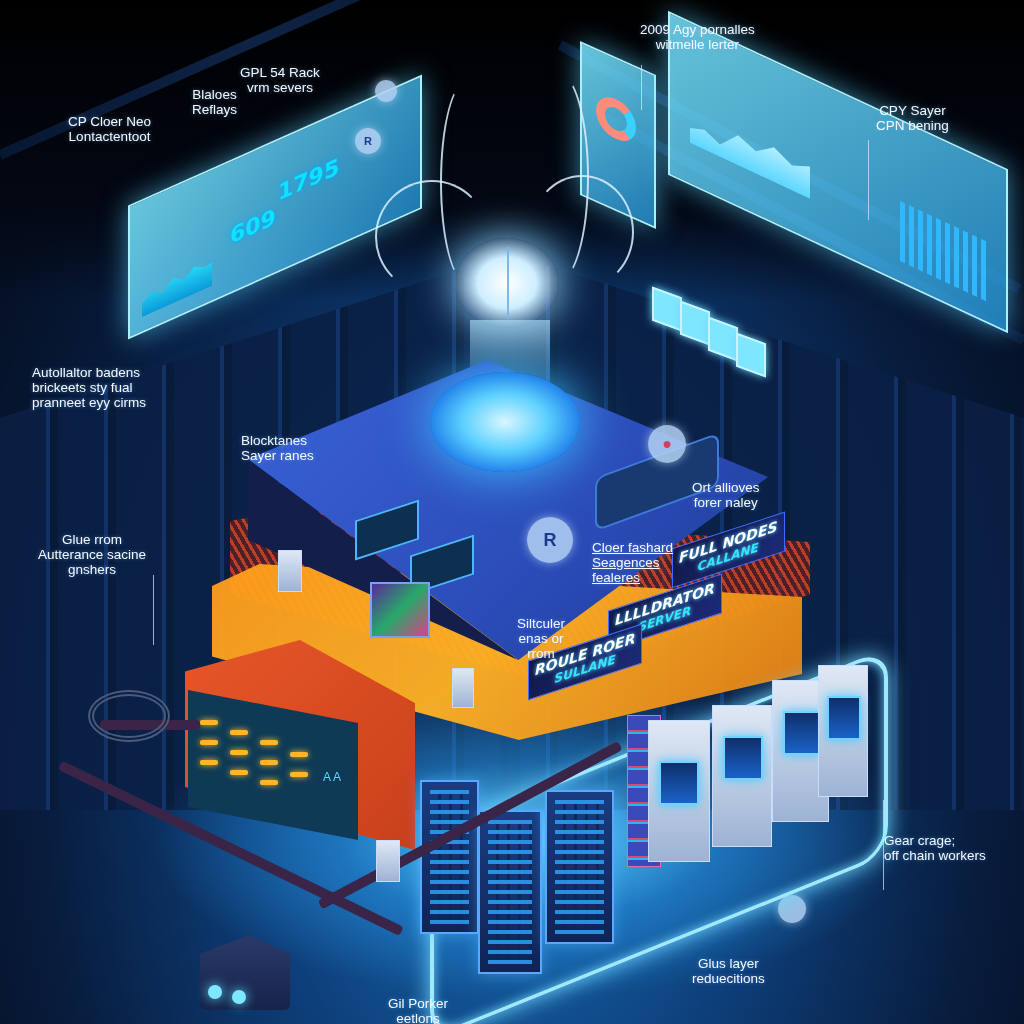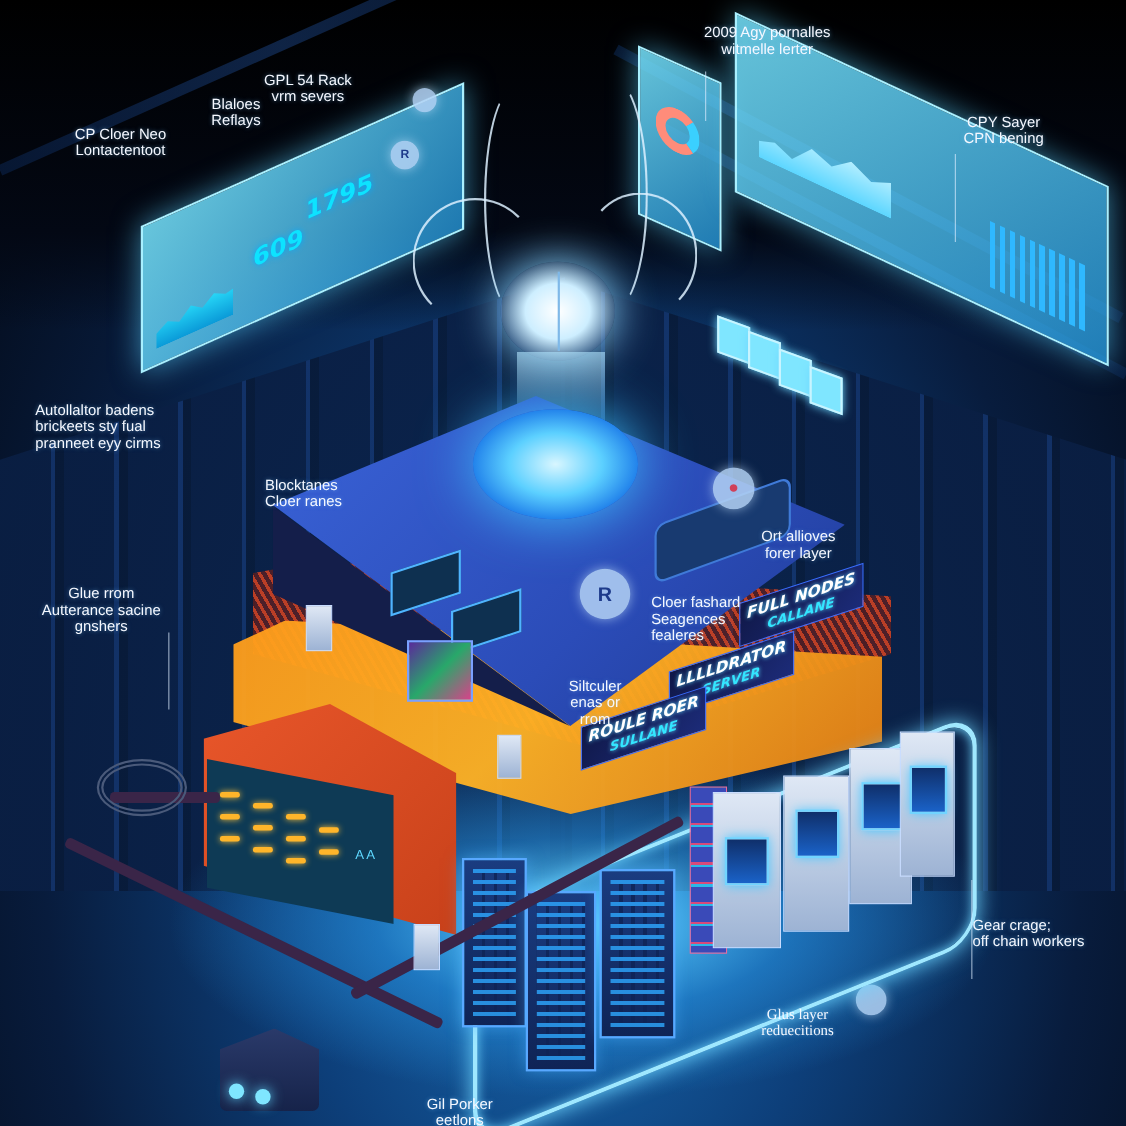--- a/index.html
+++ b/index.html
@@ -191,30 +191,30 @@
 <div class="label" style="left:240px;top:65px;">GPL 54 Rack
 vrm severs</div>
 <div class="label" style="left:640px;top:22px;">2009 Agy pornalles
 witmelle lerter</div>
 <div class="label" style="left:876px;top:103px;">CPY Sayer
 CPN bening</div>
 <div class="label left" style="left:32px;top:365px;">Autollaltor badens
 brickeets sty fual
 pranneet eyy cirms</div>
 <div class="label left" style="left:241px;top:433px;">Blocktanes
-Cloer ranes</div>
+Sayer ranes</div>
 <div class="label" style="left:38px;top:532px;">Glue rrom
 Autterance sacine
 gnshers</div>
 <div class="label" style="left:692px;top:480px;">Ort allioves
-forer layer</div>
-<div class="label left" style="left:592px;top:540px;">Cloer fashard
+forer naley</div>
+<div class="label left" style="left:592px;top:540px;text-decoration:underline;">Cloer fashard
 Seagences
 fealeres</div>
 <div class="label" style="left:517px;top:616px;">Siltculer
 enas or
 rrom</div>
 <div class="label left" style="left:884px;top:833px;">Gear crage;
 off chain workers</div>
-<div class="label" style="left:692px;top:914px;font-family:Liberation Serif, serif;">Glus layer
+<div class="label" style="left:692px;top:956px;">Glus layer
 reduecitions</div>
 <div class="label" style="left:388px;top:996px;">Gil Porker
 eetlons</div>
 
 </body></html>

